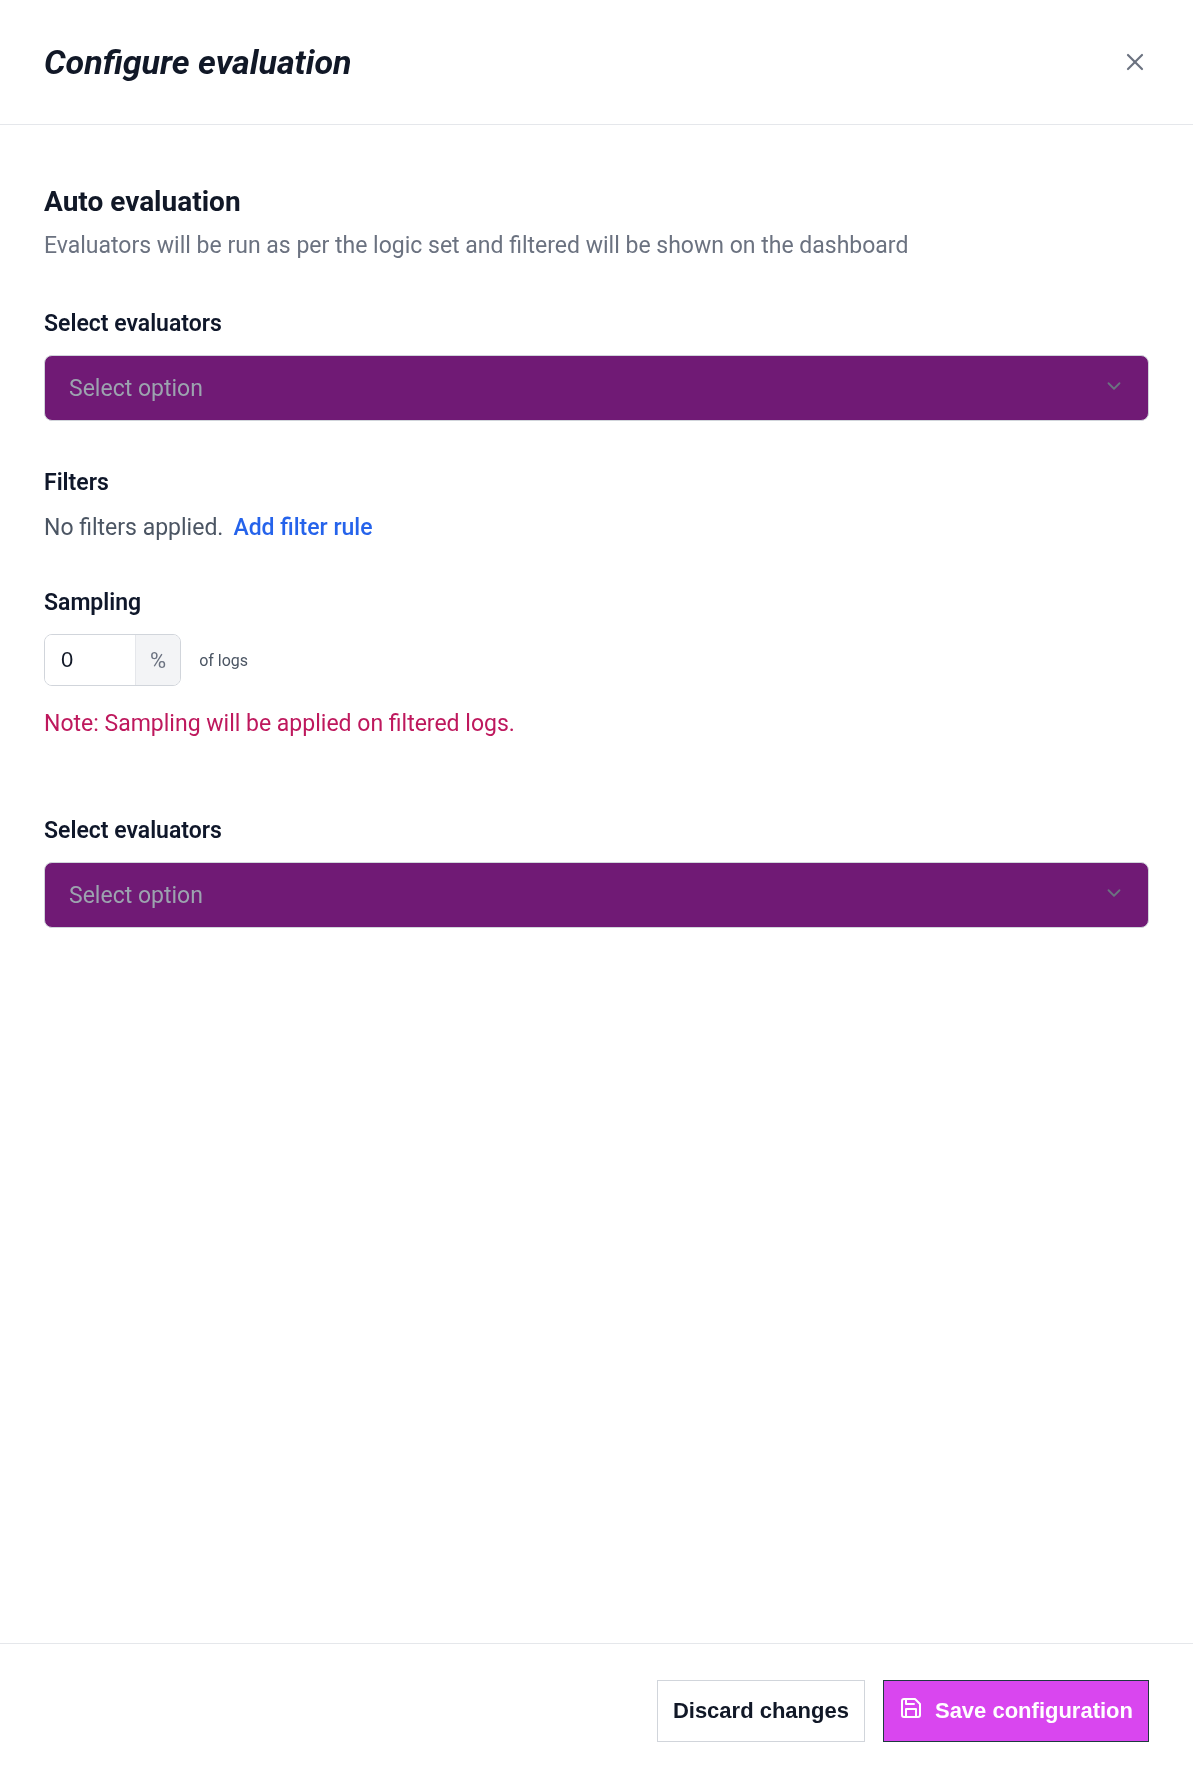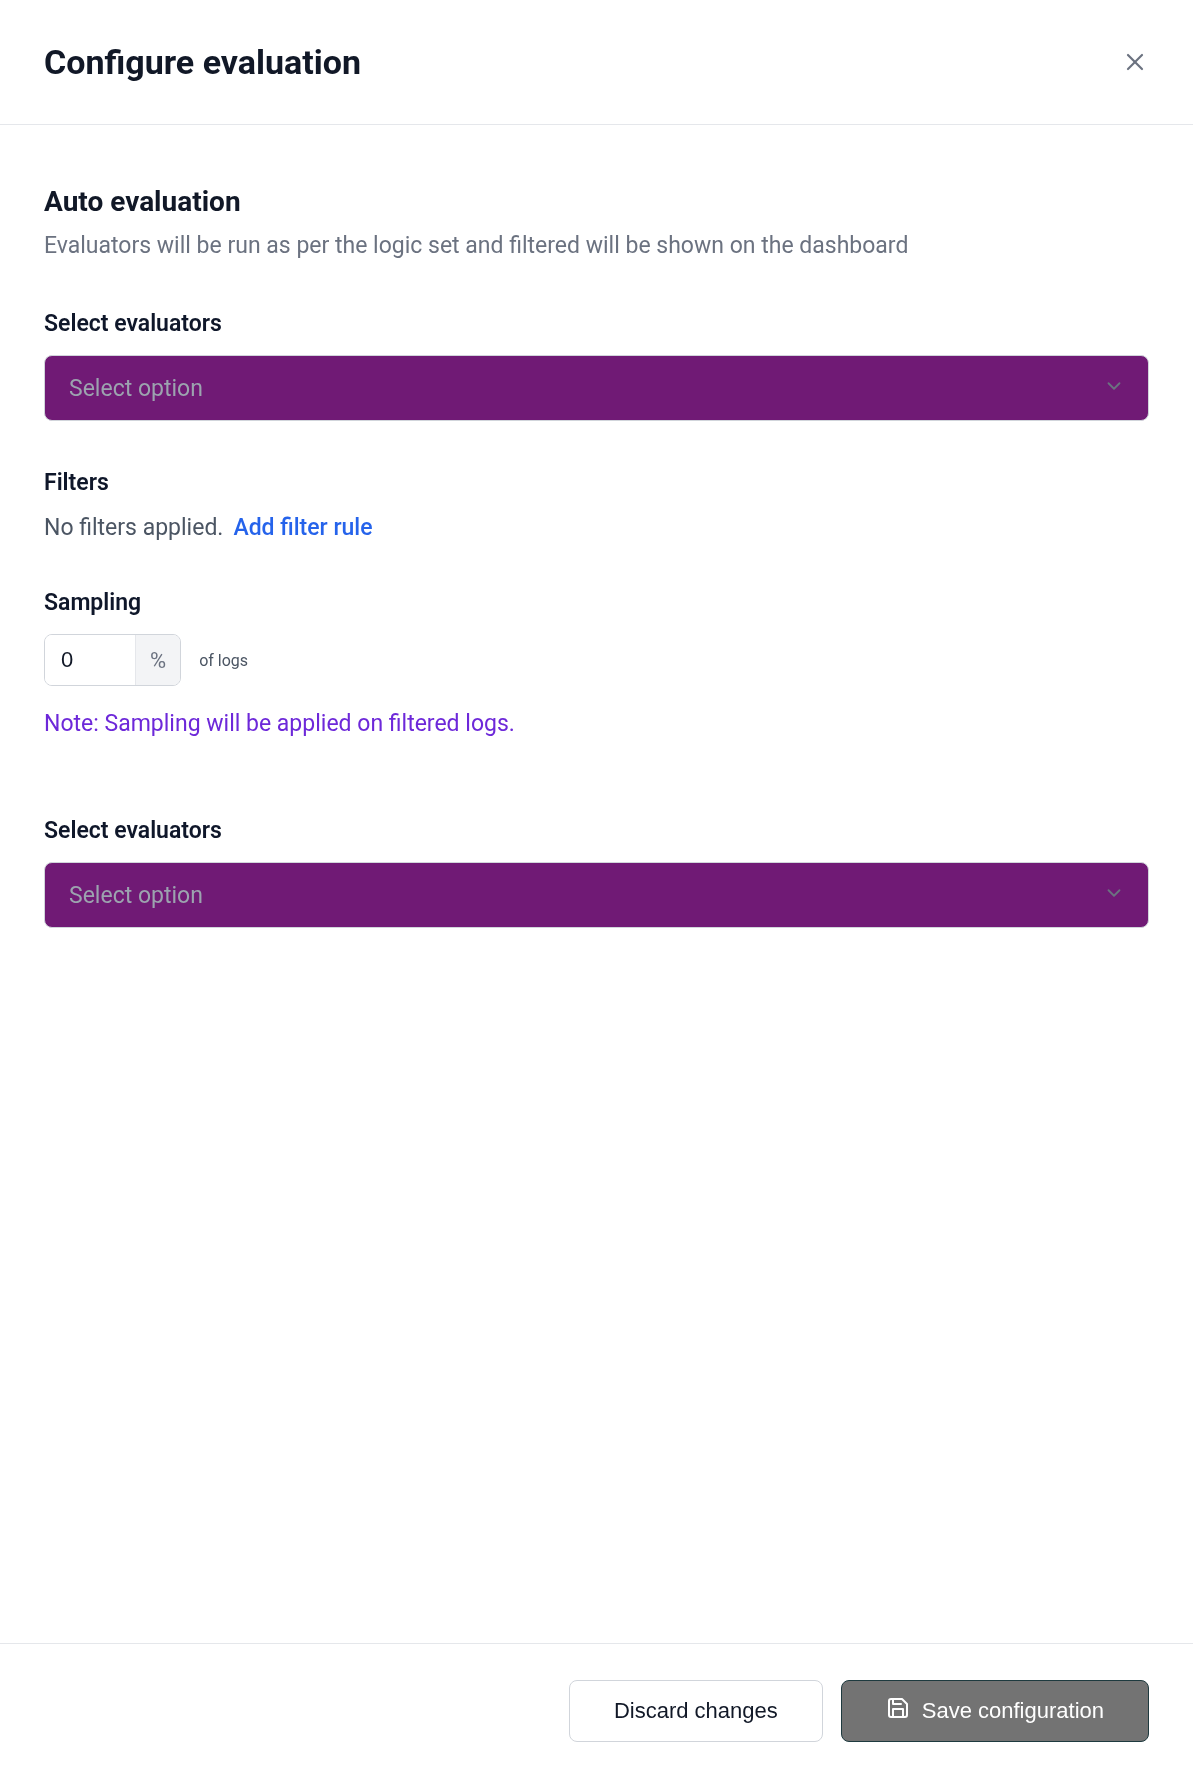--- a/index.html
+++ b/index.html
@@ -15,20 +15,21 @@
       height: 1778px;
       display: flex;
       flex-direction: column;
     }
     .header {
       display: flex;
       align-items: center;
       justify-content: space-between;
       padding: 42px 44px 42px 44px;
       border-bottom: 1px solid #e5e7eb;
+      font-style: italic;
     }
     .header h1 {
       font-size: 34px;
       font-weight: 700;
       color: #111827;
     }
     .close-btn {
       width: 28px;
       height: 28px;
       display: flex;
@@ -133,47 +134,47 @@
       align-items: center;
       font-size: 22px;
       color: #6b7280;
     }
     .sampling-text {
       font-size: 16px;
       color: #4b5563;
     }
     .note {
       font-size: 23px;
-      color: #6d28d9;
+      color: #be185d;
     }
     .footer {
       border-top: 1px solid #e5e7eb;
       padding: 36px 44px;
       display: flex;
       justify-content: flex-end;
       gap: 18px;
     }
     .btn {
       height: 62px;
-      padding: 0 44px;
-      border-radius: 8px;
+      padding: 0 15px;
+      border-radius: 0;
       font-size: 22px;
-      font-weight: 400;
+      font-weight: 700;
       cursor: pointer;
       display: flex;
       align-items: center;
       gap: 12px;
     }
     .btn-secondary {
       background: #ffffff;
       border: 1px solid #d1d5db;
       color: #111827;
     }
     .btn-primary {
-      background: #737373;
+      background: #d946ef;
       border: 1px solid #1e3a3f;
       color: #ffffff;
     }
   </style>
 </head>
 <body>
 
 <div class="header">
   <h1>Configure evaluation</h1>
   <div class="close-btn">

